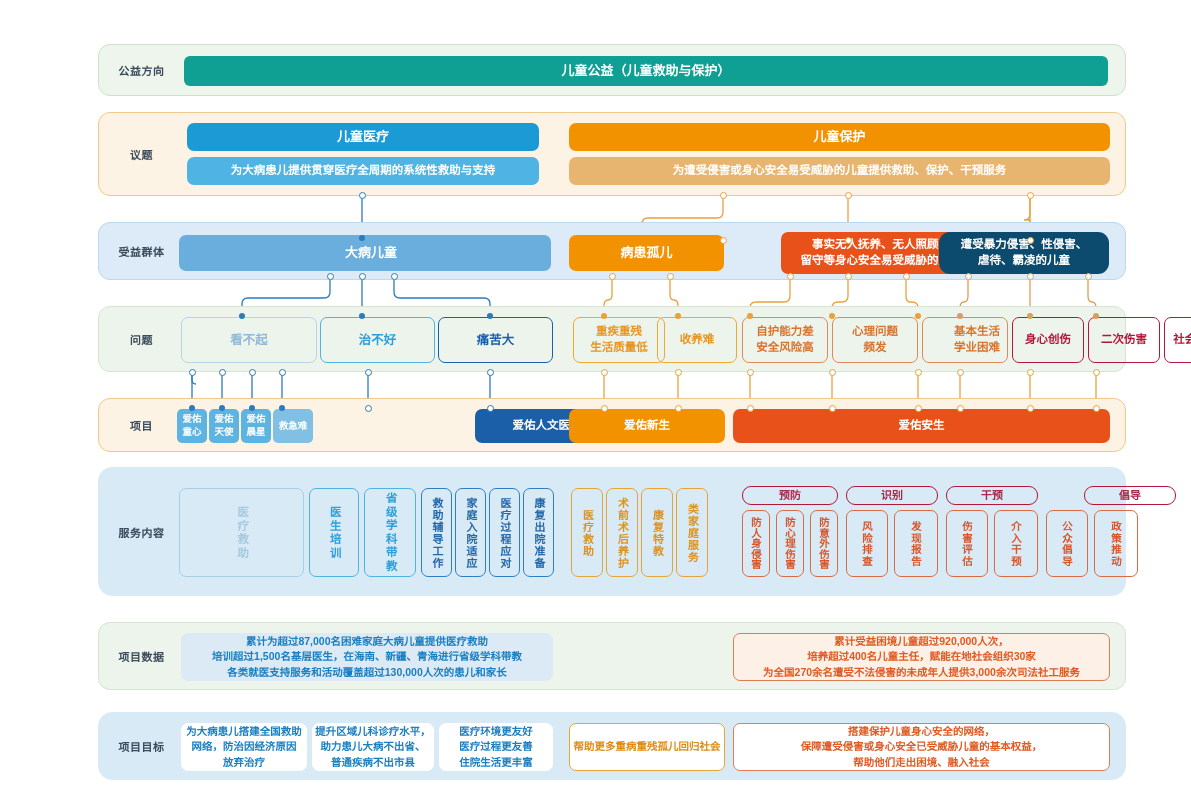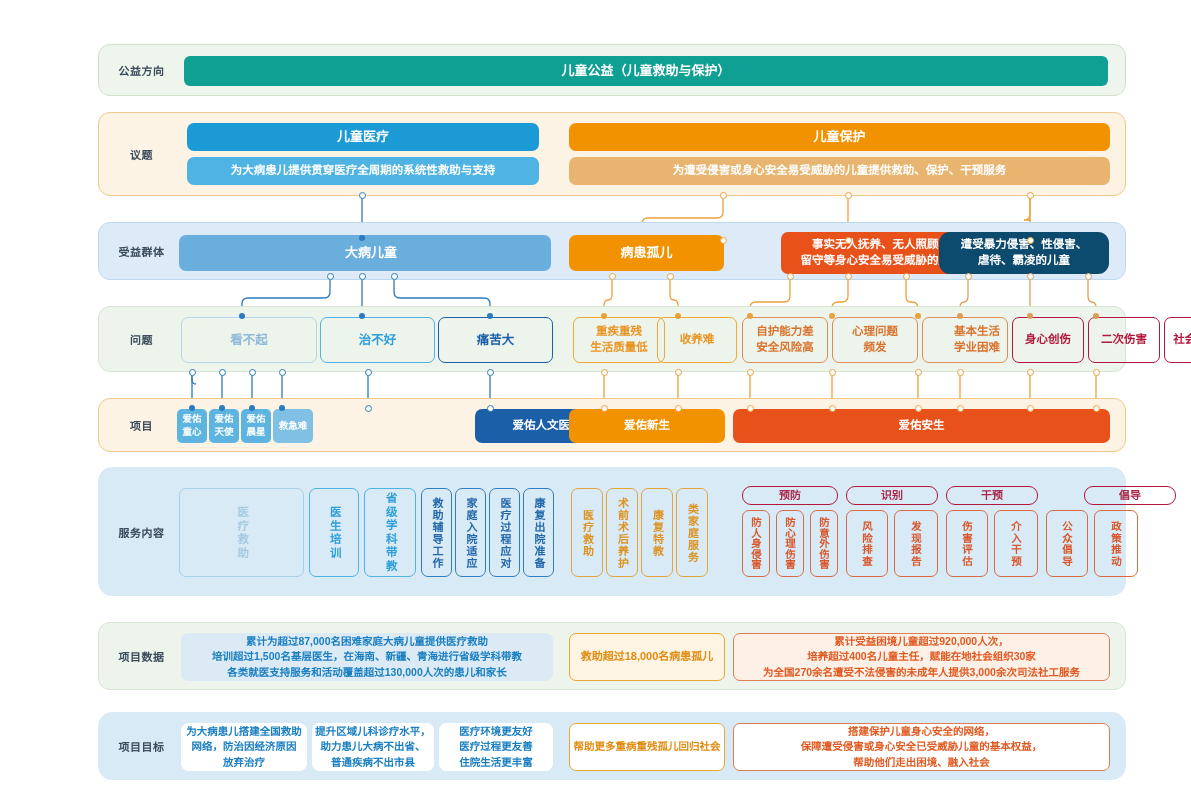--- a/index.html
+++ b/index.html
@@ -215,22 +215,20 @@
                 writing-mode:vertical-rl;text-orientation:upright;letter-spacing:1px;">政策推动</div>
   </div>
 
   <div class="band band-lightgreen" style="left:98px;top:622px;width:1028px;height:68px;">
     <div class="row-label">项目数据</div>
 
     <div class="pill" style="left:82px;top:10px;width:372px;height:48px;background:#dceaf6;border:1px solid #dceaf6;color:#1a7fc1;
                 font-size:10.5px;white-space:pre-line;line-height:1.45;">累计为超过87,000名困难家庭大病儿童提供医疗救助
 培训超过1,500名基层医生，在海南、新疆、青海进行省级学科带教
 各类就医支持服务和活动覆盖超过130,000人次的患儿和家长</div>
-    <div class="pill" style="left:470px;top:10px;width:156px;height:48px;background:#fdf4e3;border:1.2px solid #e8a72f;color:#e08c12;
-                font-size:11px;white-space:pre-line;line-height:1.45;">救助超过18,000名病患孤儿</div>
     <div class="pill" style="left:634px;top:10px;width:377px;height:48px;background:#fdf0e6;border:1.2px solid #de7d52;color:#e05a22;
                 font-size:10.5px;white-space:pre-line;line-height:1.45;">累计受益困境儿童超过920,000人次，
 培养超过400名儿童主任，赋能在地社会组织30家
 为全国270余名遭受不法侵害的未成年人提供3,000余次司法社工服务</div>
   </div>
 
   <div class="band band-plain-blue" style="left:98px;top:712px;width:1028px;height:68px;border-radius:14px;">
     <div class="row-label">项目目标</div>
 
     <div class="pill" style="left:82px;top:10px;width:126px;height:48px;background:#ffffff;border:1px solid #ffffff;color:#1a7fc1;

